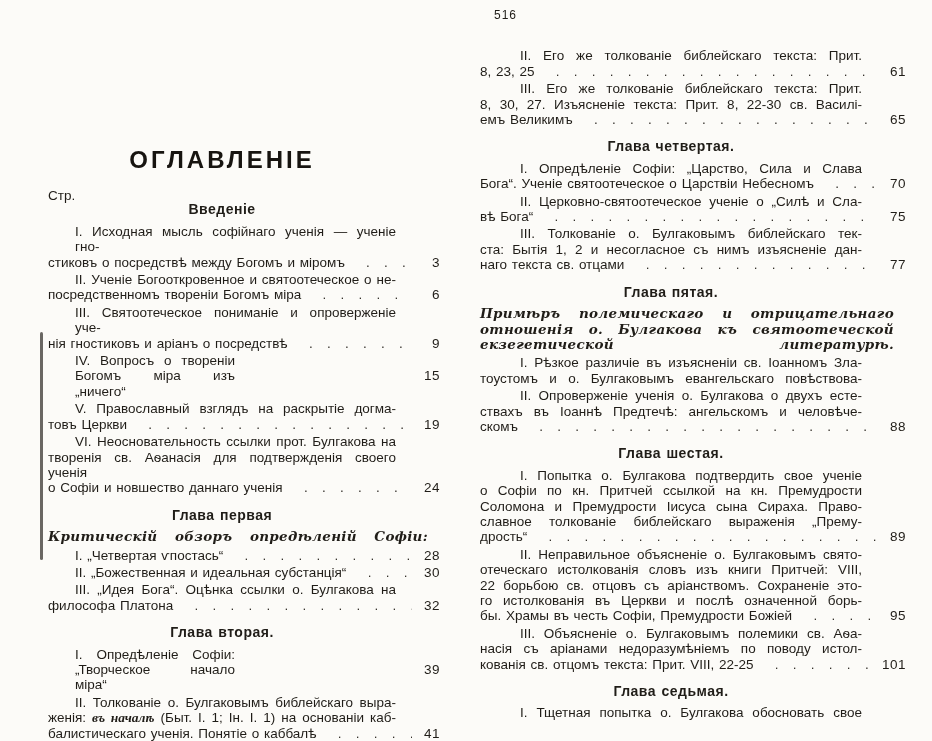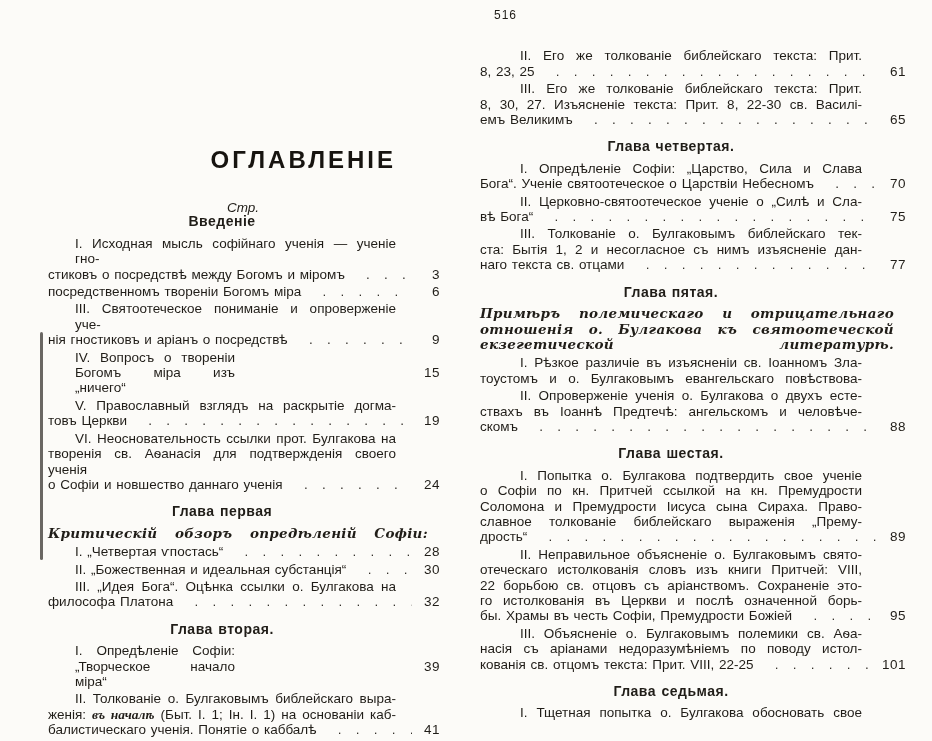--- a/index.html
+++ b/index.html
@@ -18,30 +18,29 @@
   .gutter-artifact{
     position:absolute;left:40px;top:332px;width:3px;height:228px;
     background:#3a3631;opacity:.75;border-radius:2px;
   }
   .col{position:absolute;top:0;font-size:13.5px;line-height:15.4px;word-spacing:1px;}
   .col-left{left:48px;width:392px;--indent:27px;}
   .col-right{left:480px;width:426px;--indent:40px;}
 
   .doc-title{
     margin:148px 44px 0 0;
-    text-align:right;
+    text-align:center;
     font-size:24px;line-height:24px;
     font-weight:bold;letter-spacing:3px;
     color:#171410;
   }
   .str-label{
-    margin:28px 2px -13px 0;
-    text-align:center;
+    margin:16px 2px -13px 0;
+    text-align:left;
     font-size:13.5px;
-    font-style:italic;
   }
   .folio{
     margin:8px 0 0 14px;
     font-size:12px;letter-spacing:1px;
   }
   .sections-left{margin-top:0;}
   .sections-right{margin-top:25px;}
 
   .section{margin:0;}
   .chapter-heading{
@@ -104,20 +103,21 @@
           <div class="chapter-heading">Введеніе</div>
           <div class="entry">
             <div class="line first"><span>I. Исходная мысль софійнаго ученія — ученіе гно-</span></div>
             <div class="lastline">
               <span class="text"><span>стиковъ о посредствѣ между Богомъ и міромъ</span></span>
               <span class="leader">&nbsp;&nbsp;&nbsp;.&nbsp;&nbsp;&nbsp;.&nbsp;&nbsp;&nbsp;.&nbsp;&nbsp;&nbsp;.&nbsp;&nbsp;&nbsp;.&nbsp;&nbsp;&nbsp;.&nbsp;&nbsp;&nbsp;.&nbsp;&nbsp;&nbsp;.&nbsp;&nbsp;&nbsp;.&nbsp;&nbsp;&nbsp;.&nbsp;&nbsp;&nbsp;.&nbsp;&nbsp;&nbsp;.&nbsp;&nbsp;&nbsp;.&nbsp;&nbsp;&nbsp;.&nbsp;&nbsp;&nbsp;.&nbsp;&nbsp;&nbsp;.&nbsp;&nbsp;&nbsp;.&nbsp;&nbsp;&nbsp;.&nbsp;&nbsp;&nbsp;.&nbsp;&nbsp;&nbsp;.&nbsp;&nbsp;&nbsp;.&nbsp;&nbsp;&nbsp;.&nbsp;&nbsp;&nbsp;.&nbsp;&nbsp;&nbsp;.&nbsp;&nbsp;&nbsp;.&nbsp;&nbsp;&nbsp;.&nbsp;&nbsp;&nbsp;.&nbsp;&nbsp;&nbsp;.&nbsp;&nbsp;&nbsp;.&nbsp;&nbsp;&nbsp;.</span>
               <span class="pagenum">3</span>
             </div>
           </div>
           <div class="entry">
+            <div class="line first"><span>II. Ученіе Богооткровенное и святоотеческое о не-</span></div>
             <div class="lastline">
               <span class="text"><span>посредственномъ твореніи Богомъ міра</span></span>
               <span class="leader">&nbsp;&nbsp;&nbsp;.&nbsp;&nbsp;&nbsp;.&nbsp;&nbsp;&nbsp;.&nbsp;&nbsp;&nbsp;.&nbsp;&nbsp;&nbsp;.&nbsp;&nbsp;&nbsp;.&nbsp;&nbsp;&nbsp;.&nbsp;&nbsp;&nbsp;.&nbsp;&nbsp;&nbsp;.&nbsp;&nbsp;&nbsp;.&nbsp;&nbsp;&nbsp;.&nbsp;&nbsp;&nbsp;.&nbsp;&nbsp;&nbsp;.&nbsp;&nbsp;&nbsp;.&nbsp;&nbsp;&nbsp;.&nbsp;&nbsp;&nbsp;.&nbsp;&nbsp;&nbsp;.&nbsp;&nbsp;&nbsp;.&nbsp;&nbsp;&nbsp;.&nbsp;&nbsp;&nbsp;.&nbsp;&nbsp;&nbsp;.&nbsp;&nbsp;&nbsp;.&nbsp;&nbsp;&nbsp;.&nbsp;&nbsp;&nbsp;.&nbsp;&nbsp;&nbsp;.&nbsp;&nbsp;&nbsp;.&nbsp;&nbsp;&nbsp;.&nbsp;&nbsp;&nbsp;.&nbsp;&nbsp;&nbsp;.&nbsp;&nbsp;&nbsp;.</span>
               <span class="pagenum">6</span>
             </div>
           </div>
           <div class="entry">
             <div class="line first"><span>III. Святоотеческое пониманіе и опроверженіе уче-</span></div>
             <div class="lastline">
               <span class="text"><span>нія гностиковъ и аріанъ о посредствѣ</span></span>

